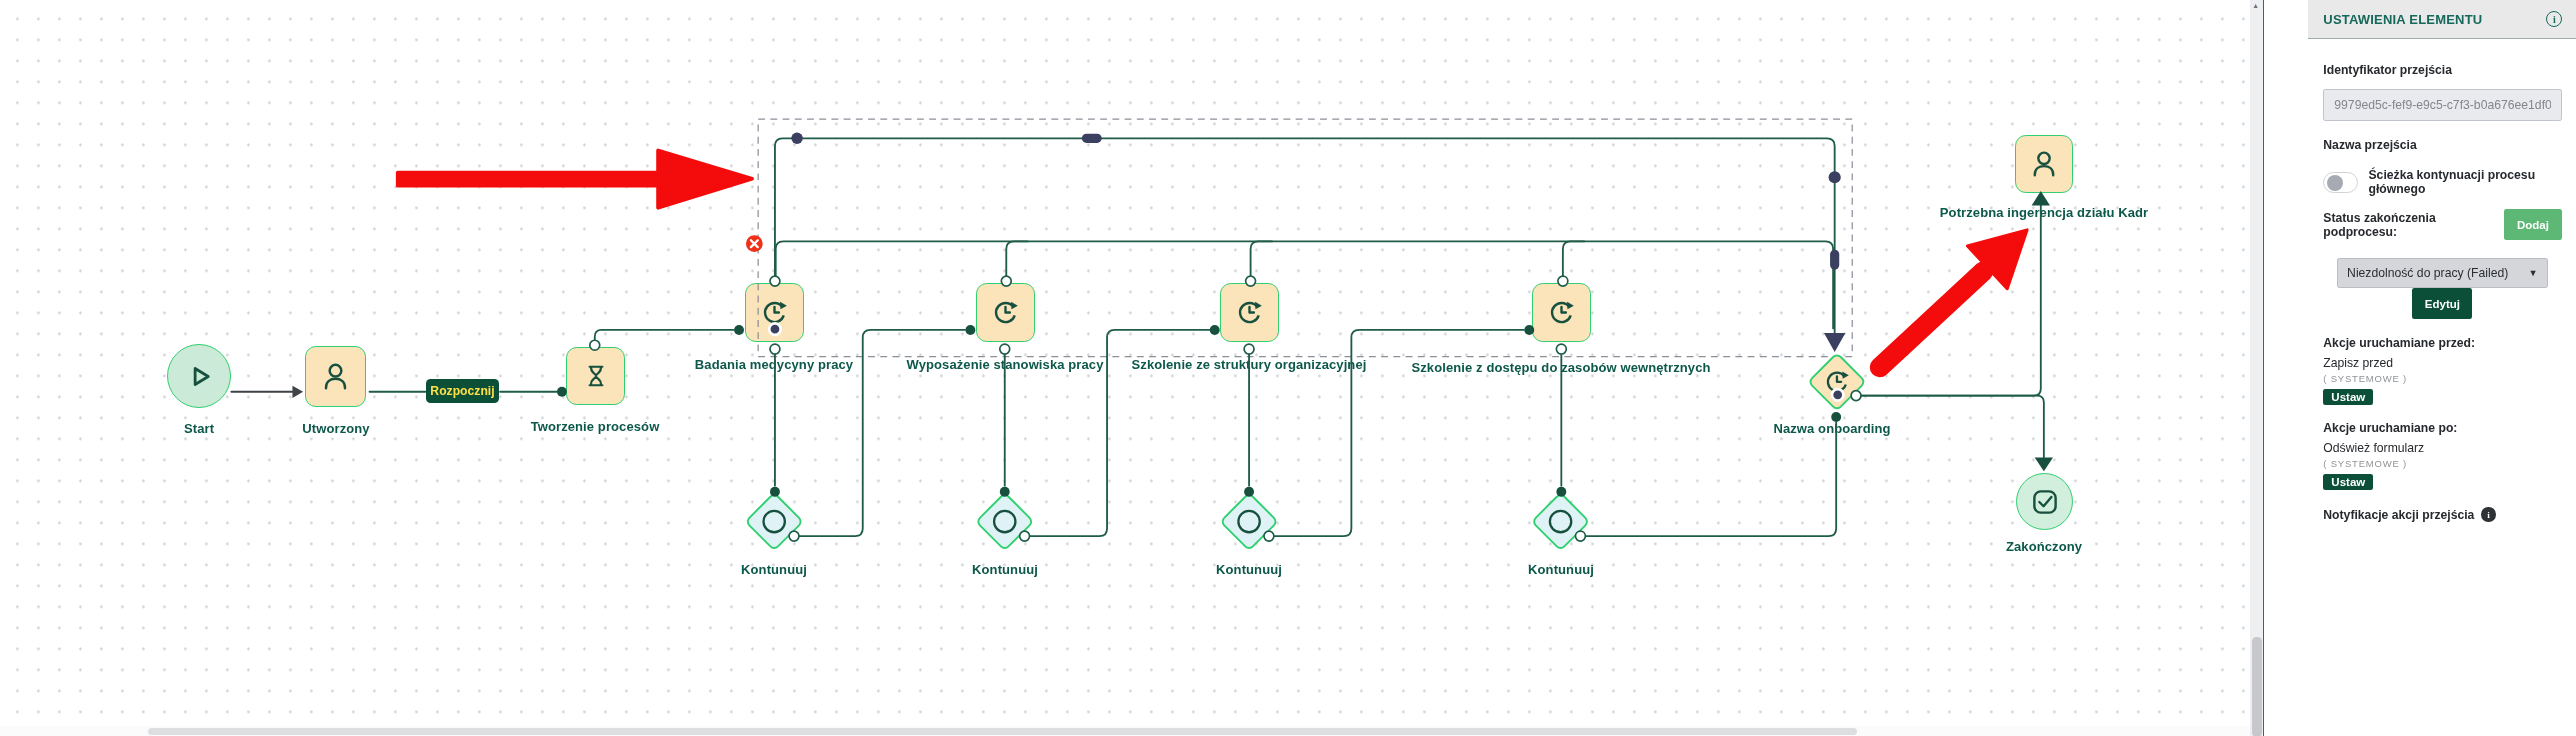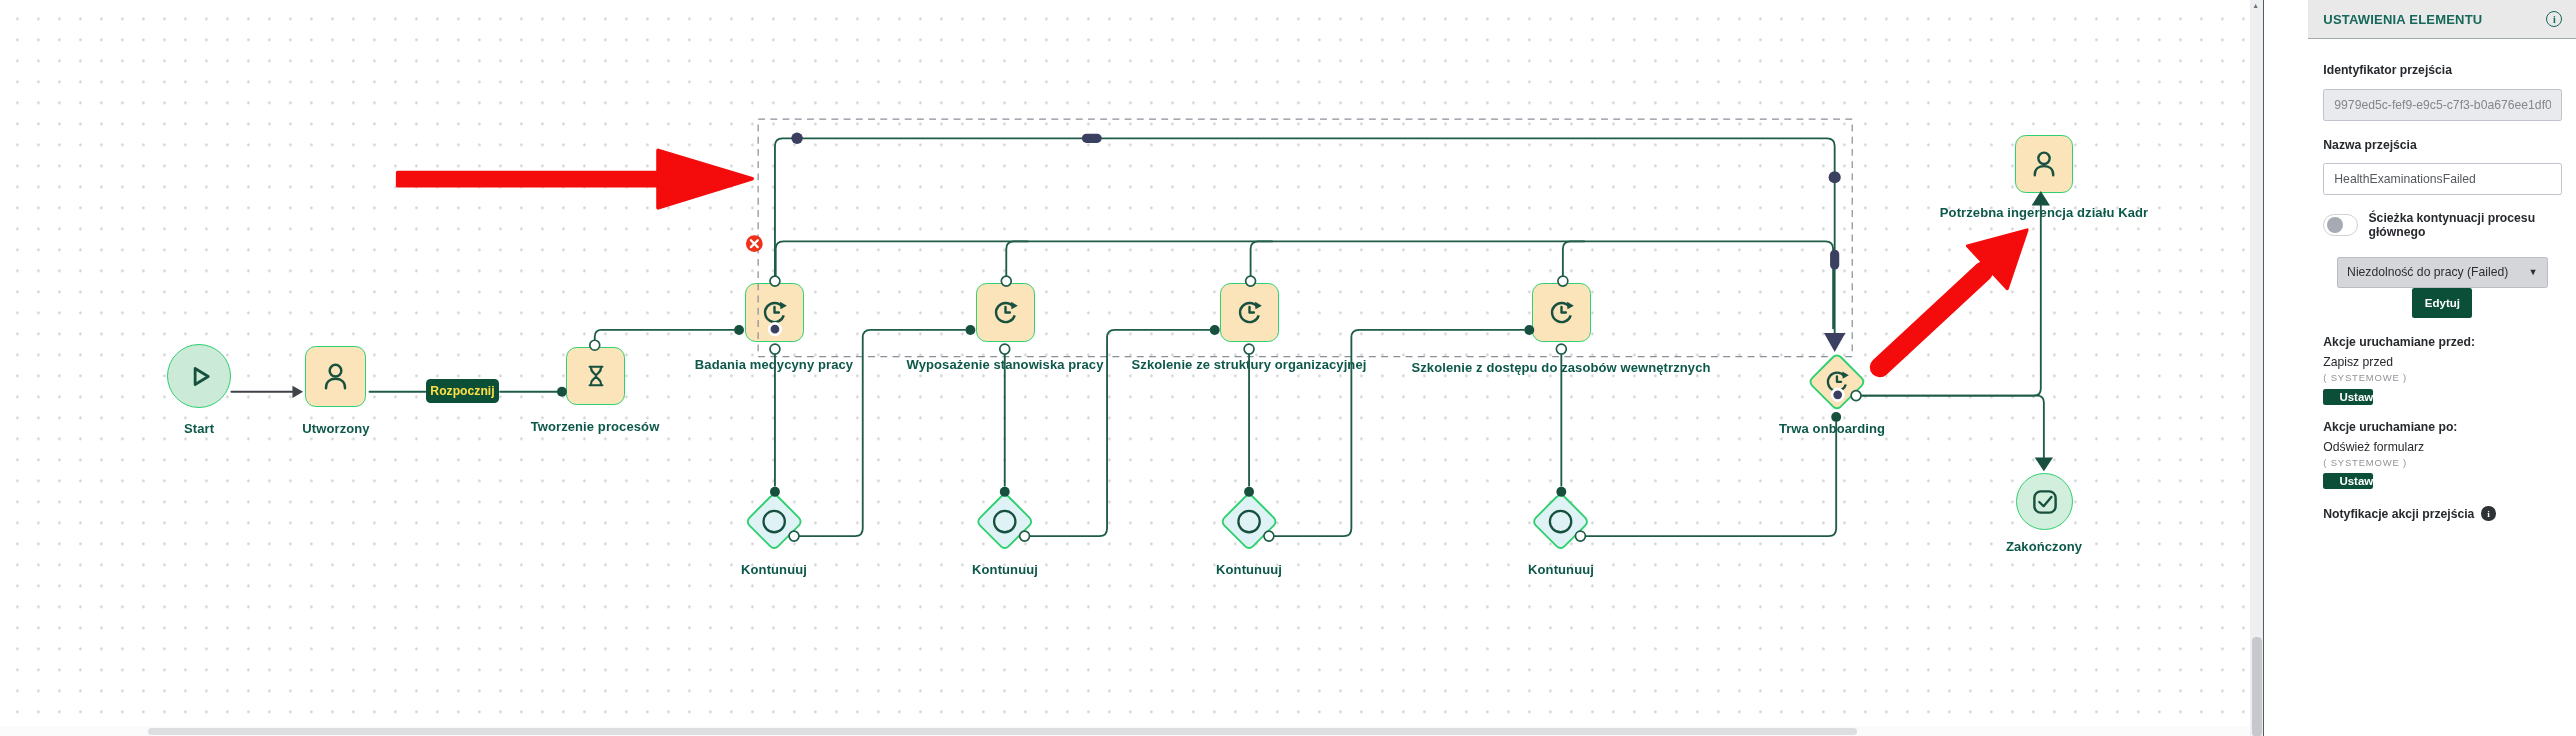--- a/index.html
+++ b/index.html
@@ -42,21 +42,21 @@
   .input.disabled { background:#e9eaed; color:#83868d; height:32px; }
   .toggle-row { display:flex; align-items:center; gap:10px; }
   .toggle { width:41px; height:21.4px; background:#fff; border:0.8px solid #d2d2d8; border-radius:11.5px; position:relative; }
   .toggle .knob { position:absolute; left:2.3px; top:1.9px; width:16px; height:16px; background:#a6aab3; border-radius:50%; }
   .row-between { display:flex; align-items:center; justify-content:space-between; }
   .btn { border:none; border-radius:2.3px; color:#fff; font-family:"Liberation Sans",sans-serif;
     font-size:11.5px; font-weight:bold; cursor:pointer; }
   .btn.add { width:60px; height:30.5px; background:#5cb874; }
   .btn.dark { background:#0b4f38; }
   .btn.edit { width:60px; height:30.5px; }
-  .btn.set { width:50px; height:16px;text-align:right; }
+  .btn.set { width:50px; height:16px; }
   .dropdown { width:211px; height:30.5px; background:#d4d6da; border:0.8px solid #babdc3; border-radius:2.3px;
     display:flex; align-items:center; justify-content:space-between; padding:0 9.2px; font-size:12.2px; color:#2b2e33; }
   .dropdown .caret { font-size:9.2px; color:#2b2e33; }
   .action-name { font-size:12.2px; color:#26292d; }
   .action-type { font-size:9.5px; color:#909398; letter-spacing:0.8px; }
   .notif-row { display:flex; align-items:center; gap:6.9px; }
   .info-f { width:14.5px; height:14.5px; background:#2e3235; border-radius:50%; color:#fff; font-size:9.2px;
     font-weight:bold; display:flex; align-items:center; justify-content:center; font-family:"Liberation Serif",serif; }
 </style>
 </head>
@@ -70,21 +70,21 @@
     <div class="dlabel" style="left:336px; top:421px;">Utworzony</div>
     <div class="dlabel" style="left:595px; top:419px;">Tworzenie procesów</div>
     <div class="dlabel" style="left:774px; top:357px;">Badania medycyny pracy</div>
     <div class="dlabel" style="left:1005px; top:357px;">Wyposażenie stanowiska pracy</div>
     <div class="dlabel" style="left:1249px; top:357px;">Szkolenie ze struktury organizacyjnej</div>
     <div class="dlabel" style="left:1561px; top:360px;">Szkolenie z dostępu do zasobów wewnętrznych</div>
     <div class="dlabel" style="left:774px; top:562px;">Kontunuuj</div>
     <div class="dlabel" style="left:1005px; top:562px;">Kontunuuj</div>
     <div class="dlabel" style="left:1249px; top:562px;">Kontunuuj</div>
     <div class="dlabel" style="left:1561px; top:562px;">Kontunuuj</div>
-    <div class="dlabel" style="left:1832px; top:421px;">Trwa onboarding</div>
+    <div class="dlabel" style="left:1832px; top:421px;">Nazwa onboarding</div>
     <div class="dlabel" style="left:2044px; top:205px;">Potrzebna ingerencja działu Kadr</div>
     <div class="dlabel" style="left:2044px; top:539px;">Zakończony</div>
 
     <div class="node circle" style="left:167px; top:344px; width:64px; height:64px;">
       <svg width="35" height="35" viewBox="0 0 48 48">
         <polygon points="18,13 36,24 18,35" fill="none" stroke="#17503f" stroke-width="3.8" stroke-linejoin="round"></polygon>
       </svg>
     </div>
 
     <div class="node" style="left:305px; top:346px; width:61px; height:61px;">
@@ -258,29 +258,32 @@
 
   <div class="panel">
     <div class="panel-header">
       <span class="panel-title">USTAWIENIA ELEMENTU</span>
       <span class="info-o">i</span>
     </div>
     <div class="panel-body">
       <div class="flabel" style="margin-top:24.4px;">Identyfikator przejścia</div>
       <input class="input disabled" style="margin-top: 11.5px;" readonly="" value="9979ed5c-fef9-e9c5-c7f3-b0a676ee1df0">
       <div class="flabel" style="margin-top:17.6px;">Nazwa przejścia</div>
-      <input class="input" style="margin-top: 10.7px;" value="HealthExaminationsFailed">
 
       <div class="toggle-row" style="margin-top:16px;">
         <div class="toggle">
           <div class="knob"></div>
         </div>
         <span class="flabel">Ścieżka kontynuacji procesu głównego</span>
       </div>
 
+      <div class="row-between" style="margin-top:13px;">
+        <span class="flabel">Status zakończenia podprocesu:</span>
+        <button class="btn add">Dodaj</button>
+      </div>
 
       <div class="row-between" style="margin-top:18px;flex-direction:column;">
         <div class="dropdown">
           <span>Niezdolność do pracy (Failed)</span>
           <span class="caret">▼</span>
         </div>
         <button class="btn dark edit">Edytuj</button>
       </div>
 
       <div class="flabel" style="margin-top:17px;">Akcje uruchamiane przed:</div>

